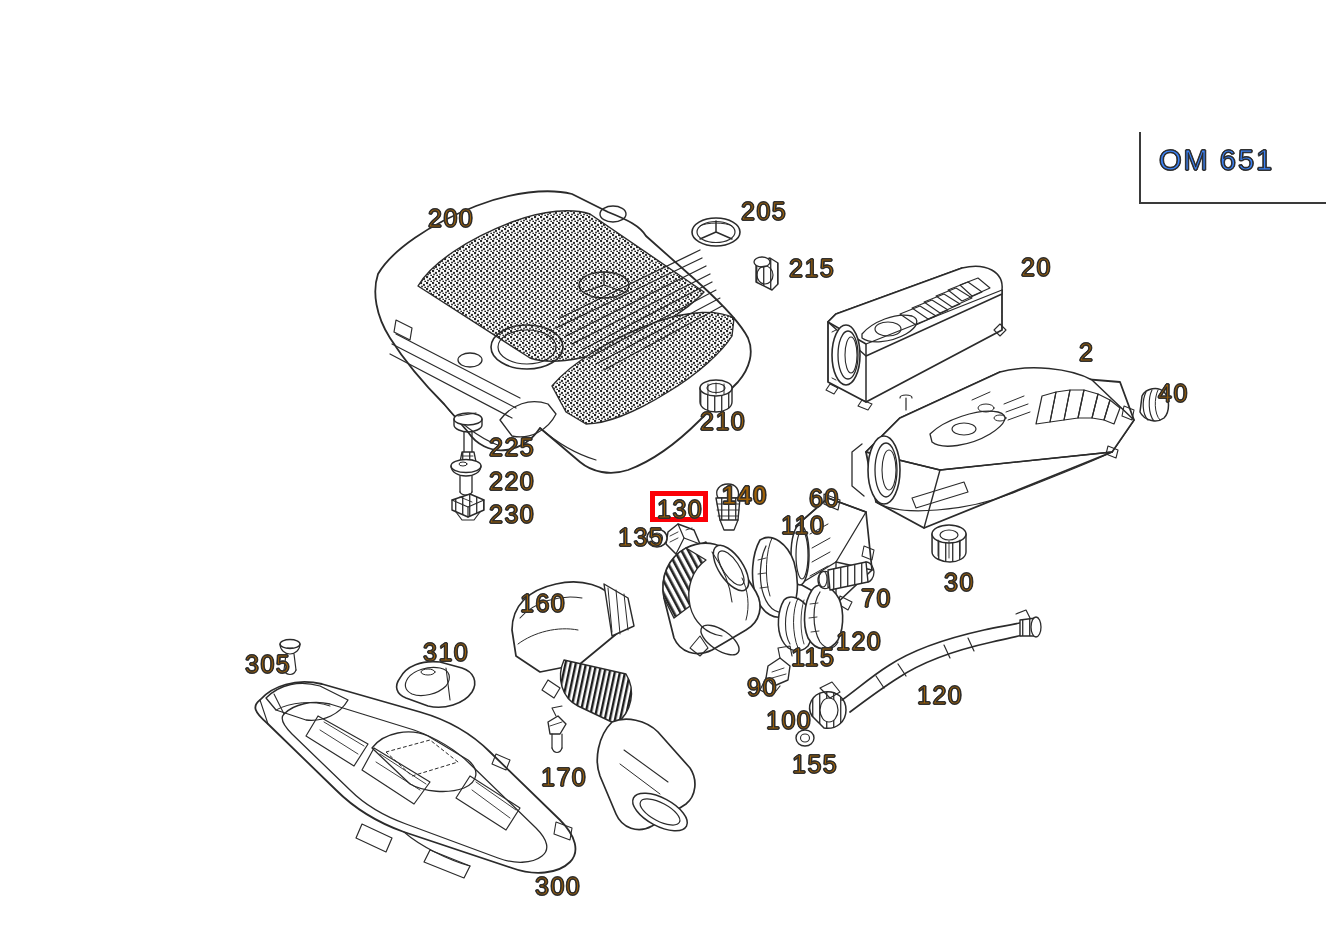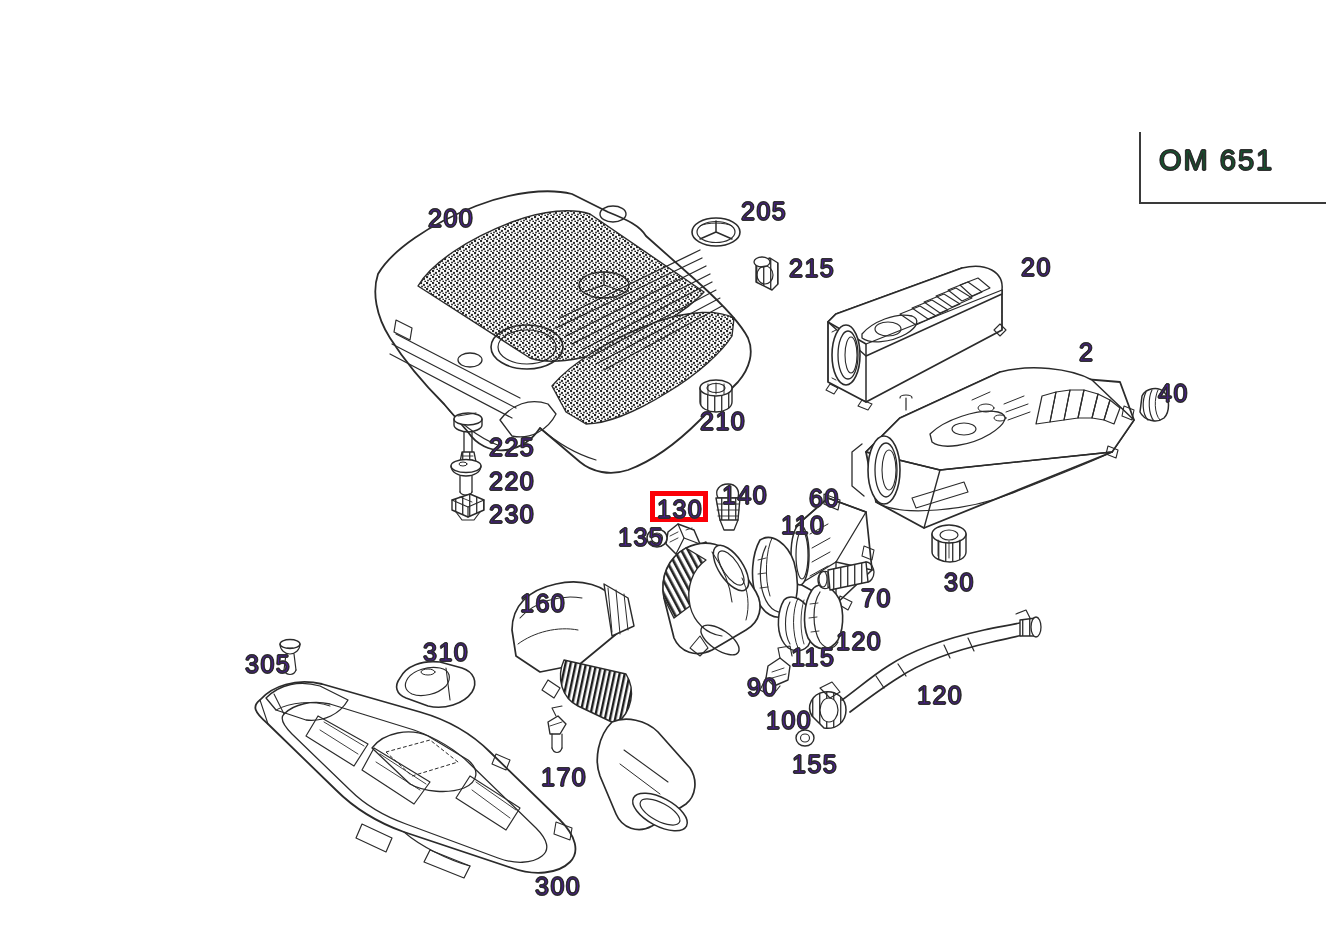--- a/index.html
+++ b/index.html
@@ -25,21 +25,21 @@
     height: 938px;
   }
   
   .callout {
     position: absolute;
     font-family: "Liberation Sans", sans-serif;
     font-size: 25px;
     font-weight: 400;
     letter-spacing: 1.5px;
     line-height: 1;
-    color: #4c1d95;
+    color: #a16207;
     -webkit-text-stroke: 1.1px #2b2b2b;
     text-shadow:
       -1px 0 0 #3a3a3a, 1px 0 0 #3a3a3a,
       0 -1px 0 #3a3a3a, 0 1px 0 #3a3a3a;
     white-space: nowrap;
     user-select: none;
   }
   
   @supports not (-webkit-text-stroke: 1px #000) {
     .callout { color: #3a3a3a; text-shadow: none; }
@@ -76,21 +76,21 @@
     width: 187px; height: 2px;
     background: #3a3a3a;
   }
   #model-tag .tag-text {
     position: absolute;
     left: 20px;
     top: 12px;
     font-family: "Liberation Sans", sans-serif;
     font-size: 29px;
     letter-spacing: 2px;
-    color: #14532d;
+    color: #3b82f6;
     -webkit-text-stroke: 1.1px #2b2b2b;
     text-shadow:
       -1px 0 0 #3a3a3a, 1px 0 0 #3a3a3a,
       0 -1px 0 #3a3a3a, 0 1px 0 #3a3a3a;
     white-space: nowrap;
   }
   @supports not (-webkit-text-stroke: 1px #000) {
     #model-tag .tag-text { color: #3a3a3a; text-shadow: none; }
   }
 </style>
@@ -580,21 +580,21 @@
       <div class="callout" style="left: 428px; top: 206px;">200</div>
       <div class="callout" style="left: 741px; top: 199px;">205</div>
       <div class="callout" style="left: 789px; top: 256px;">215</div>
       <div class="callout" style="left: 1021px; top: 255px;">20</div>
       <div class="callout" style="left: 1079px; top: 340px;">2</div>
       <div class="callout" style="left: 1158px; top: 381px;">40</div>
       <div class="callout" style="left: 700px; top: 409px;">210</div>
       <div class="callout" style="left: 489px; top: 435px;">225</div>
       <div class="callout" style="left: 489px; top: 469px;">220</div>
       <div class="callout" style="left: 489px; top: 502px;">230</div>
-      <div class="callout" style="left: 722px; top: 483px;">140</div>
+      <div class="callout" style="left: 722px; top: 483px; font-weight: bold;">140</div>
       <div class="callout highlighted" style="left: 657px; top: 497px;">130</div>
       <div class="callout" style="left: 618px; top: 525px;">135</div>
       <div class="callout" style="left: 781px; top: 513px;">110</div>
       <div class="callout" style="left: 809px; top: 486px;">60</div>
       <div class="callout" style="left: 944px; top: 570px;">30</div>
       <div class="callout" style="left: 861px; top: 586px;">70</div>
       <div class="callout" style="left: 791px; top: 645px;">115</div>
       <div class="callout" style="left: 836px; top: 629px;">120</div>
       <div class="callout" style="left: 520px; top: 591px;">160</div>
       <div class="callout" style="left: 747px; top: 675px;">90</div>

